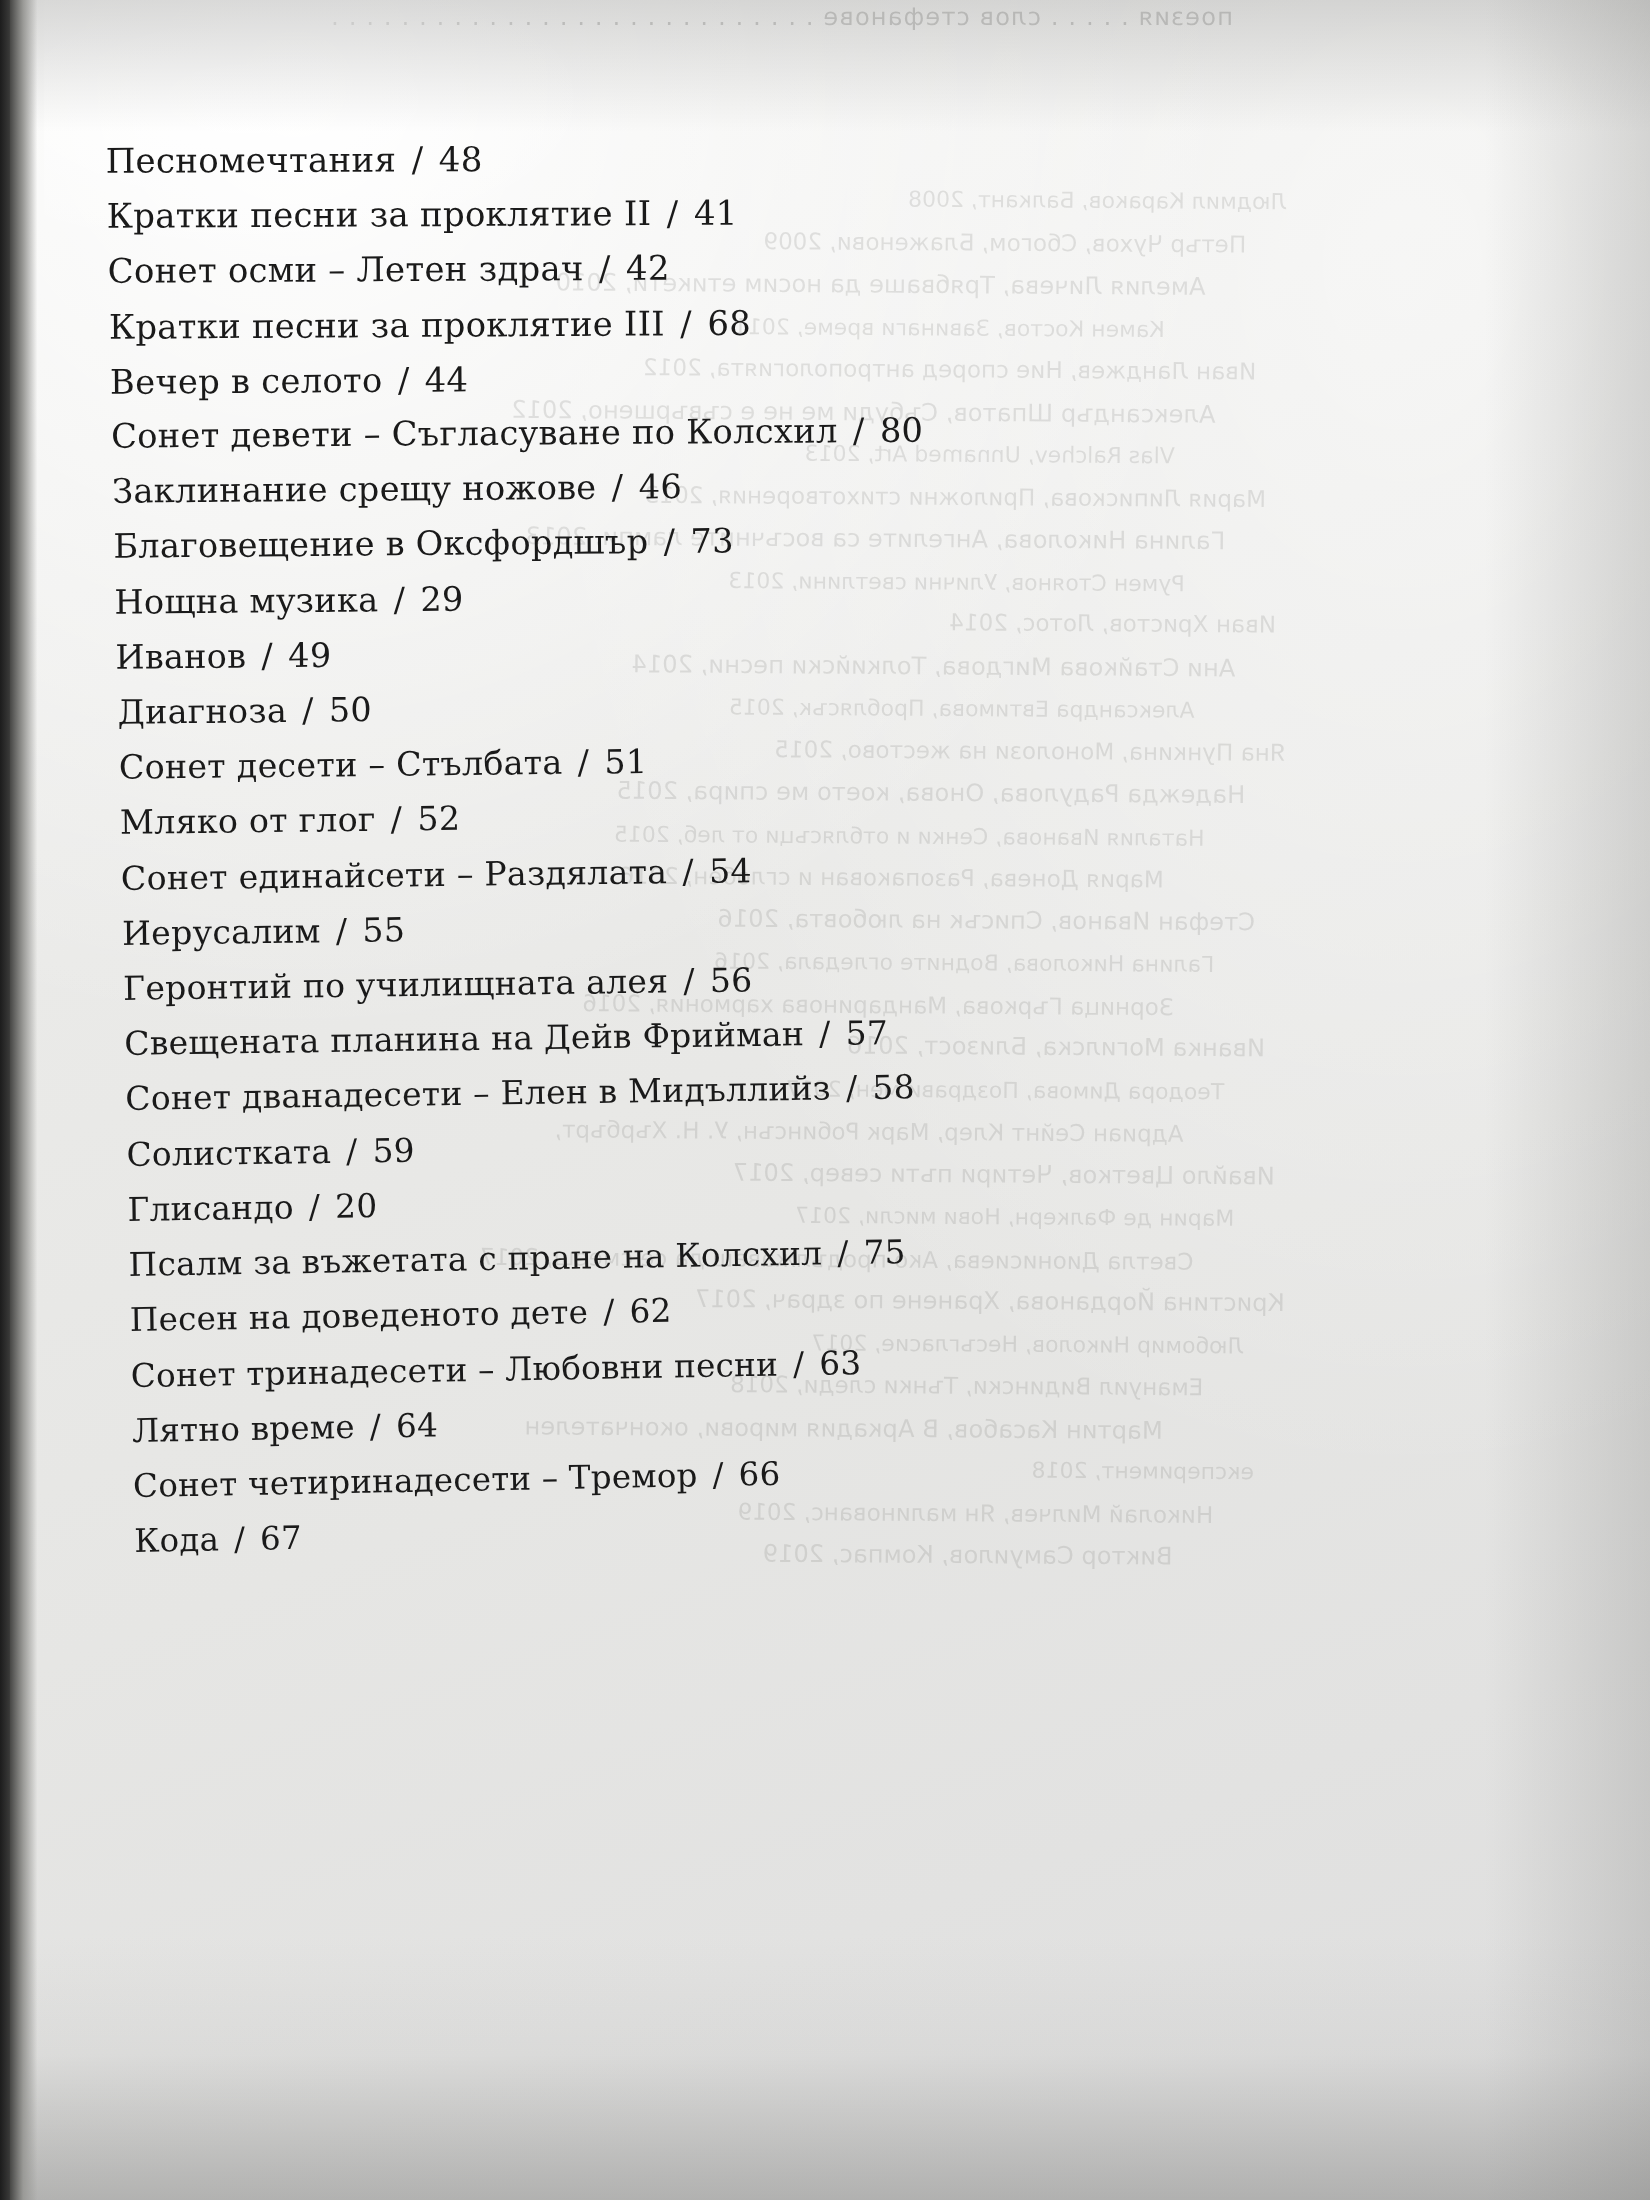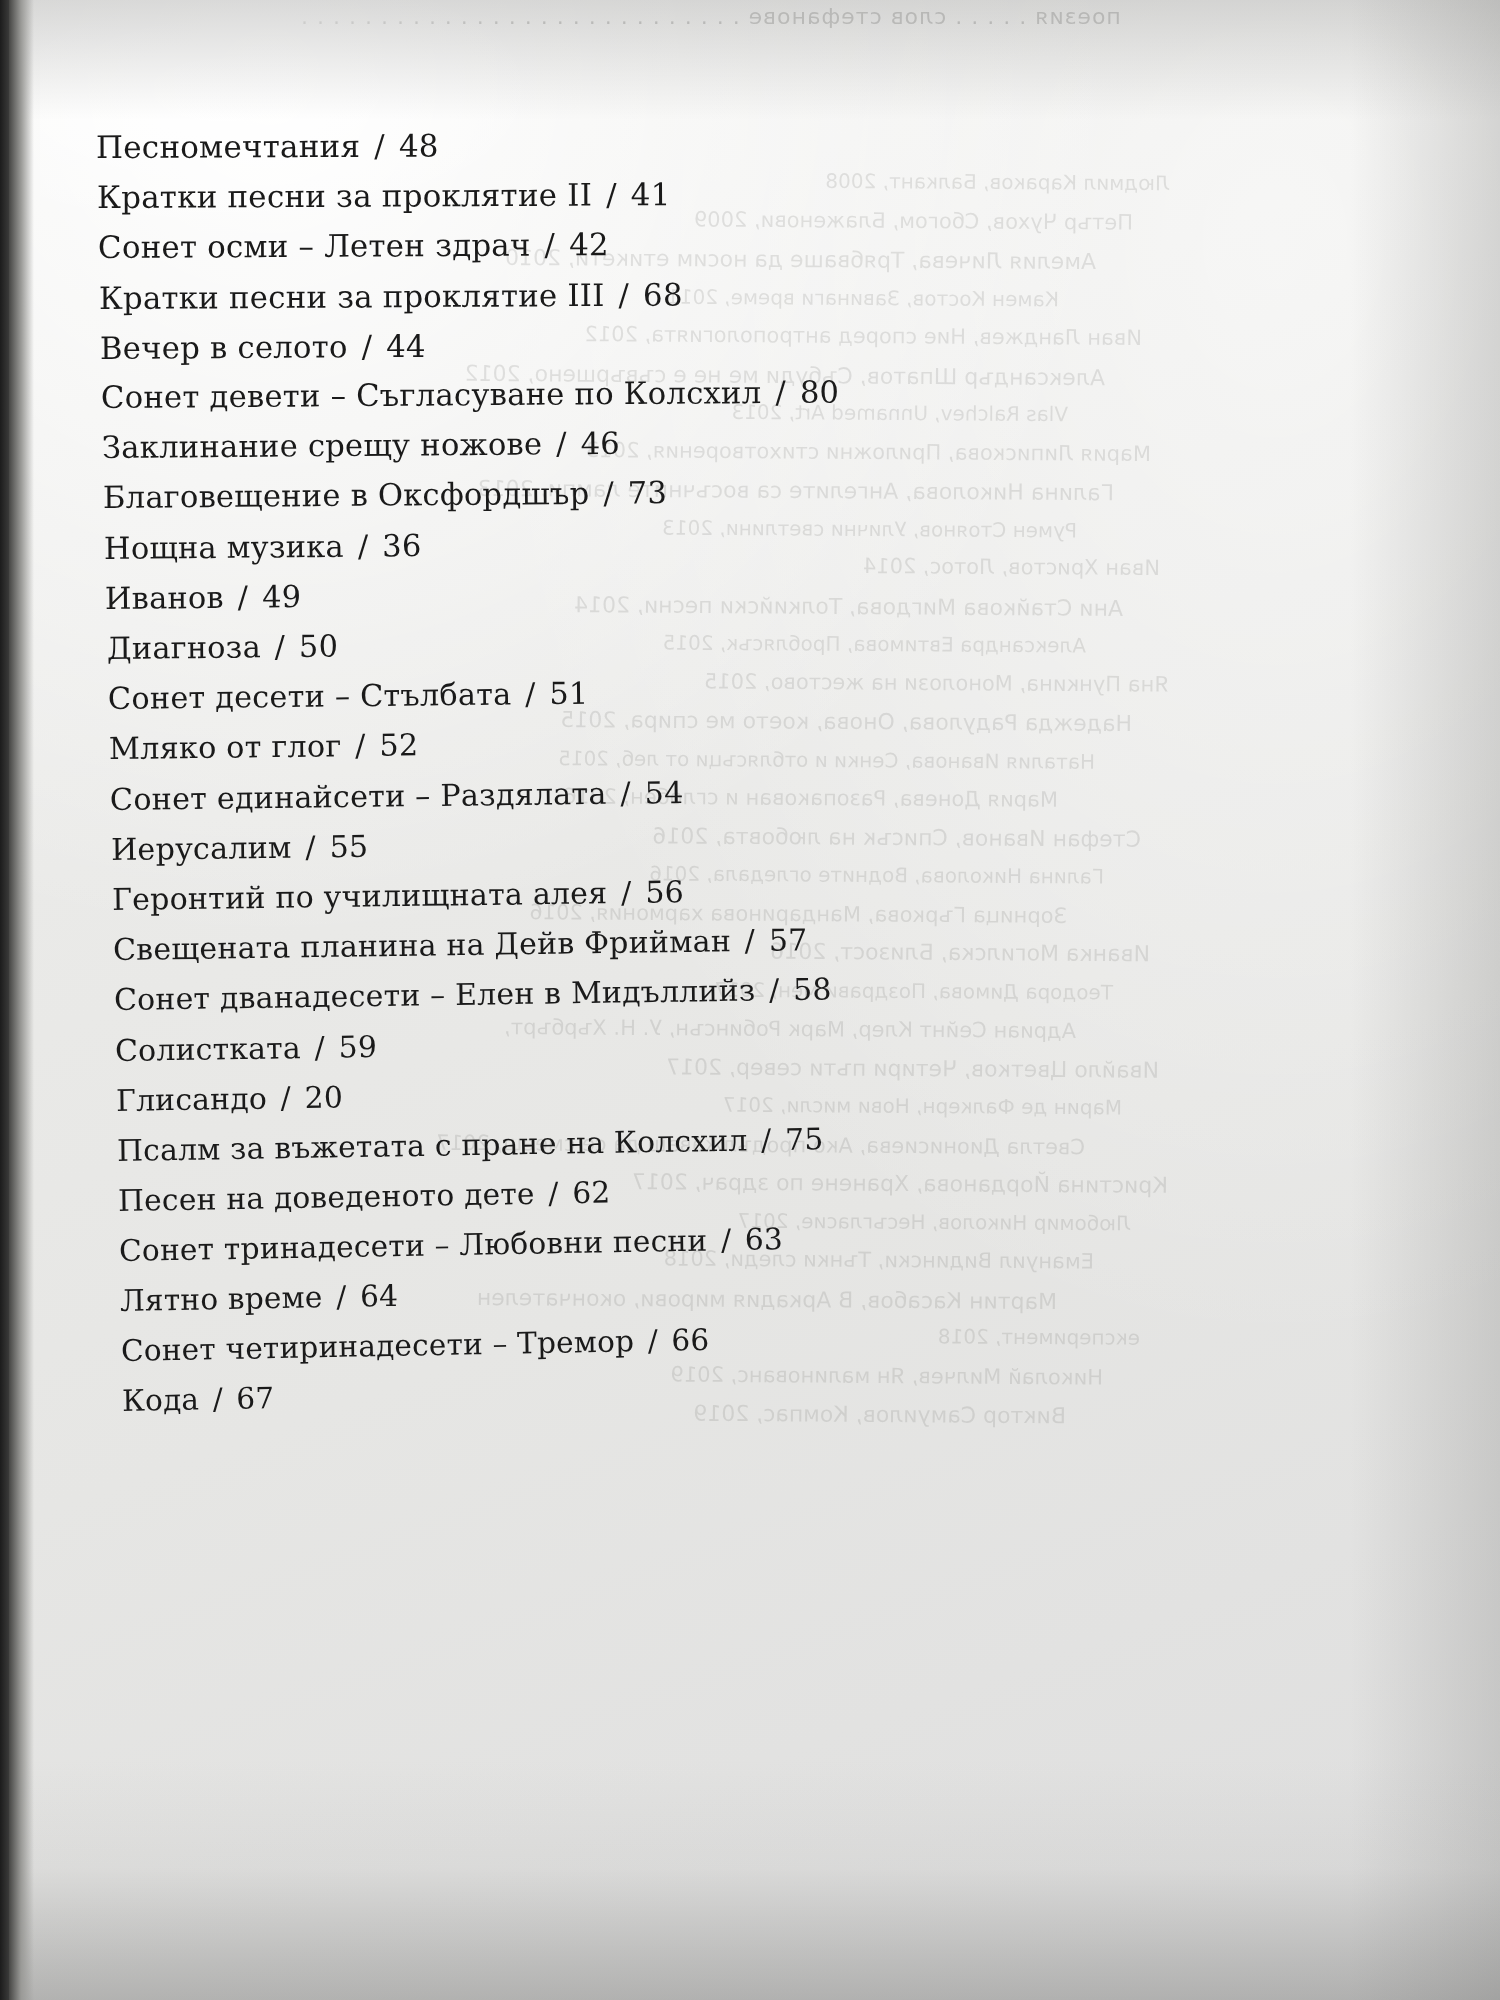--- a/index.html
+++ b/index.html
@@ -191,21 +191,21 @@
 
   <div class="toc" id="toc">
       <div class="toc-entry" style="position: absolute; top: 0px; left: 0px; transform: rotate(-0.25deg); font-size: 31px;"><span class="toc-title">Песномечтания</span><span class="toc-sep"> / </span><span class="toc-page">48</span></div>
       <div class="toc-entry" style="position: absolute; top: 50.2px; left: 1.05px; transform: rotate(-0.285deg); font-size: 30.94px;"><span class="toc-title">Кратки песни за проклятие II</span><span class="toc-sep"> / </span><span class="toc-page">41</span></div>
       <div class="toc-entry" style="position: absolute; top: 100.4px; left: 2.1px; transform: rotate(-0.32deg); font-size: 30.88px;"><span class="toc-title">Сонет осми – Летен здрач</span><span class="toc-sep"> / </span><span class="toc-page">42</span></div>
       <div class="toc-entry" style="position: absolute; top: 150.6px; left: 3.15px; transform: rotate(-0.355deg); font-size: 30.82px;"><span class="toc-title">Кратки песни за проклятие III</span><span class="toc-sep"> / </span><span class="toc-page">68</span></div>
       <div class="toc-entry" style="position: absolute; top: 200.8px; left: 4.2px; transform: rotate(-0.39deg); font-size: 30.76px;"><span class="toc-title">Вечер в селото</span><span class="toc-sep"> / </span><span class="toc-page">44</span></div>
       <div class="toc-entry" style="position: absolute; top: 251px; left: 5.25px; transform: rotate(-0.425deg); font-size: 30.7px;"><span class="toc-title">Сонет девети – Съгласуване по Колсхил</span><span class="toc-sep"> / </span><span class="toc-page">80</span></div>
       <div class="toc-entry" style="position: absolute; top: 301.2px; left: 6.3px; transform: rotate(-0.46deg); font-size: 30.64px;"><span class="toc-title">Заклинание срещу ножове</span><span class="toc-sep"> / </span><span class="toc-page">46</span></div>
       <div class="toc-entry" style="position: absolute; top: 351.4px; left: 7.35px; transform: rotate(-0.495deg); font-size: 30.58px;"><span class="toc-title">Благовещение в Оксфордшър</span><span class="toc-sep"> / </span><span class="toc-page">73</span></div>
-      <div class="toc-entry" style="position: absolute; top: 401.6px; left: 8.4px; transform: rotate(-0.53deg); font-size: 30.52px;"><span class="toc-title">Нощна музика</span><span class="toc-sep"> / </span><span class="toc-page">36</span></div>
+      <div class="toc-entry" style="position: absolute; top: 401.6px; left: 8.4px; transform: rotate(-0.53deg); font-size: 30.52px;"><span class="toc-title">Нощна музика</span><span class="toc-sep"> / </span><span class="toc-page">29</span></div>
       <div class="toc-entry" style="position: absolute; top: 451.8px; left: 9.45px; transform: rotate(-0.565deg); font-size: 30.46px;"><span class="toc-title">Иванов</span><span class="toc-sep"> / </span><span class="toc-page">49</span></div>
       <div class="toc-entry" style="position: absolute; top: 502px; left: 10.5px; transform: rotate(-0.6deg); font-size: 30.4px;"><span class="toc-title">Диагноза</span><span class="toc-sep"> / </span><span class="toc-page">50</span></div>
       <div class="toc-entry" style="position: absolute; top: 552.2px; left: 11.55px; transform: rotate(-0.635deg); font-size: 30.34px;"><span class="toc-title">Сонет десети – Стълбата</span><span class="toc-sep"> / </span><span class="toc-page">51</span></div>
       <div class="toc-entry" style="position: absolute; top: 602.4px; left: 12.6px; transform: rotate(-0.67deg); font-size: 30.28px;"><span class="toc-title">Мляко от глог</span><span class="toc-sep"> / </span><span class="toc-page">52</span></div>
       <div class="toc-entry" style="position: absolute; top: 652.6px; left: 13.65px; transform: rotate(-0.705deg); font-size: 30.22px;"><span class="toc-title">Сонет единайсети – Раздялата</span><span class="toc-sep"> / </span><span class="toc-page">54</span></div>
       <div class="toc-entry" style="position: absolute; top: 702.8px; left: 14.7px; transform: rotate(-0.74deg); font-size: 30.16px;"><span class="toc-title">Иерусалим</span><span class="toc-sep"> / </span><span class="toc-page">55</span></div>
       <div class="toc-entry" style="position: absolute; top: 753px; left: 15.75px; transform: rotate(-0.775deg); font-size: 30.1px;"><span class="toc-title">Геронтий по училищната алея</span><span class="toc-sep"> / </span><span class="toc-page">56</span></div>
       <div class="toc-entry" style="position: absolute; top: 803.2px; left: 16.8px; transform: rotate(-0.81deg); font-size: 30.04px;"><span class="toc-title">Свещената планина на Дейв Фрийман</span><span class="toc-sep"> / </span><span class="toc-page">57</span></div>
       <div class="toc-entry" style="position: absolute; top: 853.4px; left: 17.85px; transform: rotate(-0.845deg); font-size: 29.98px;"><span class="toc-title">Сонет дванадесети – Елен в Мидъллийз</span><span class="toc-sep"> / </span><span class="toc-page">58</span></div>
       <div class="toc-entry" style="position: absolute; top: 903.6px; left: 18.9px; transform: rotate(-0.88deg); font-size: 29.92px;"><span class="toc-title">Солистката</span><span class="toc-sep"> / </span><span class="toc-page">59</span></div>

